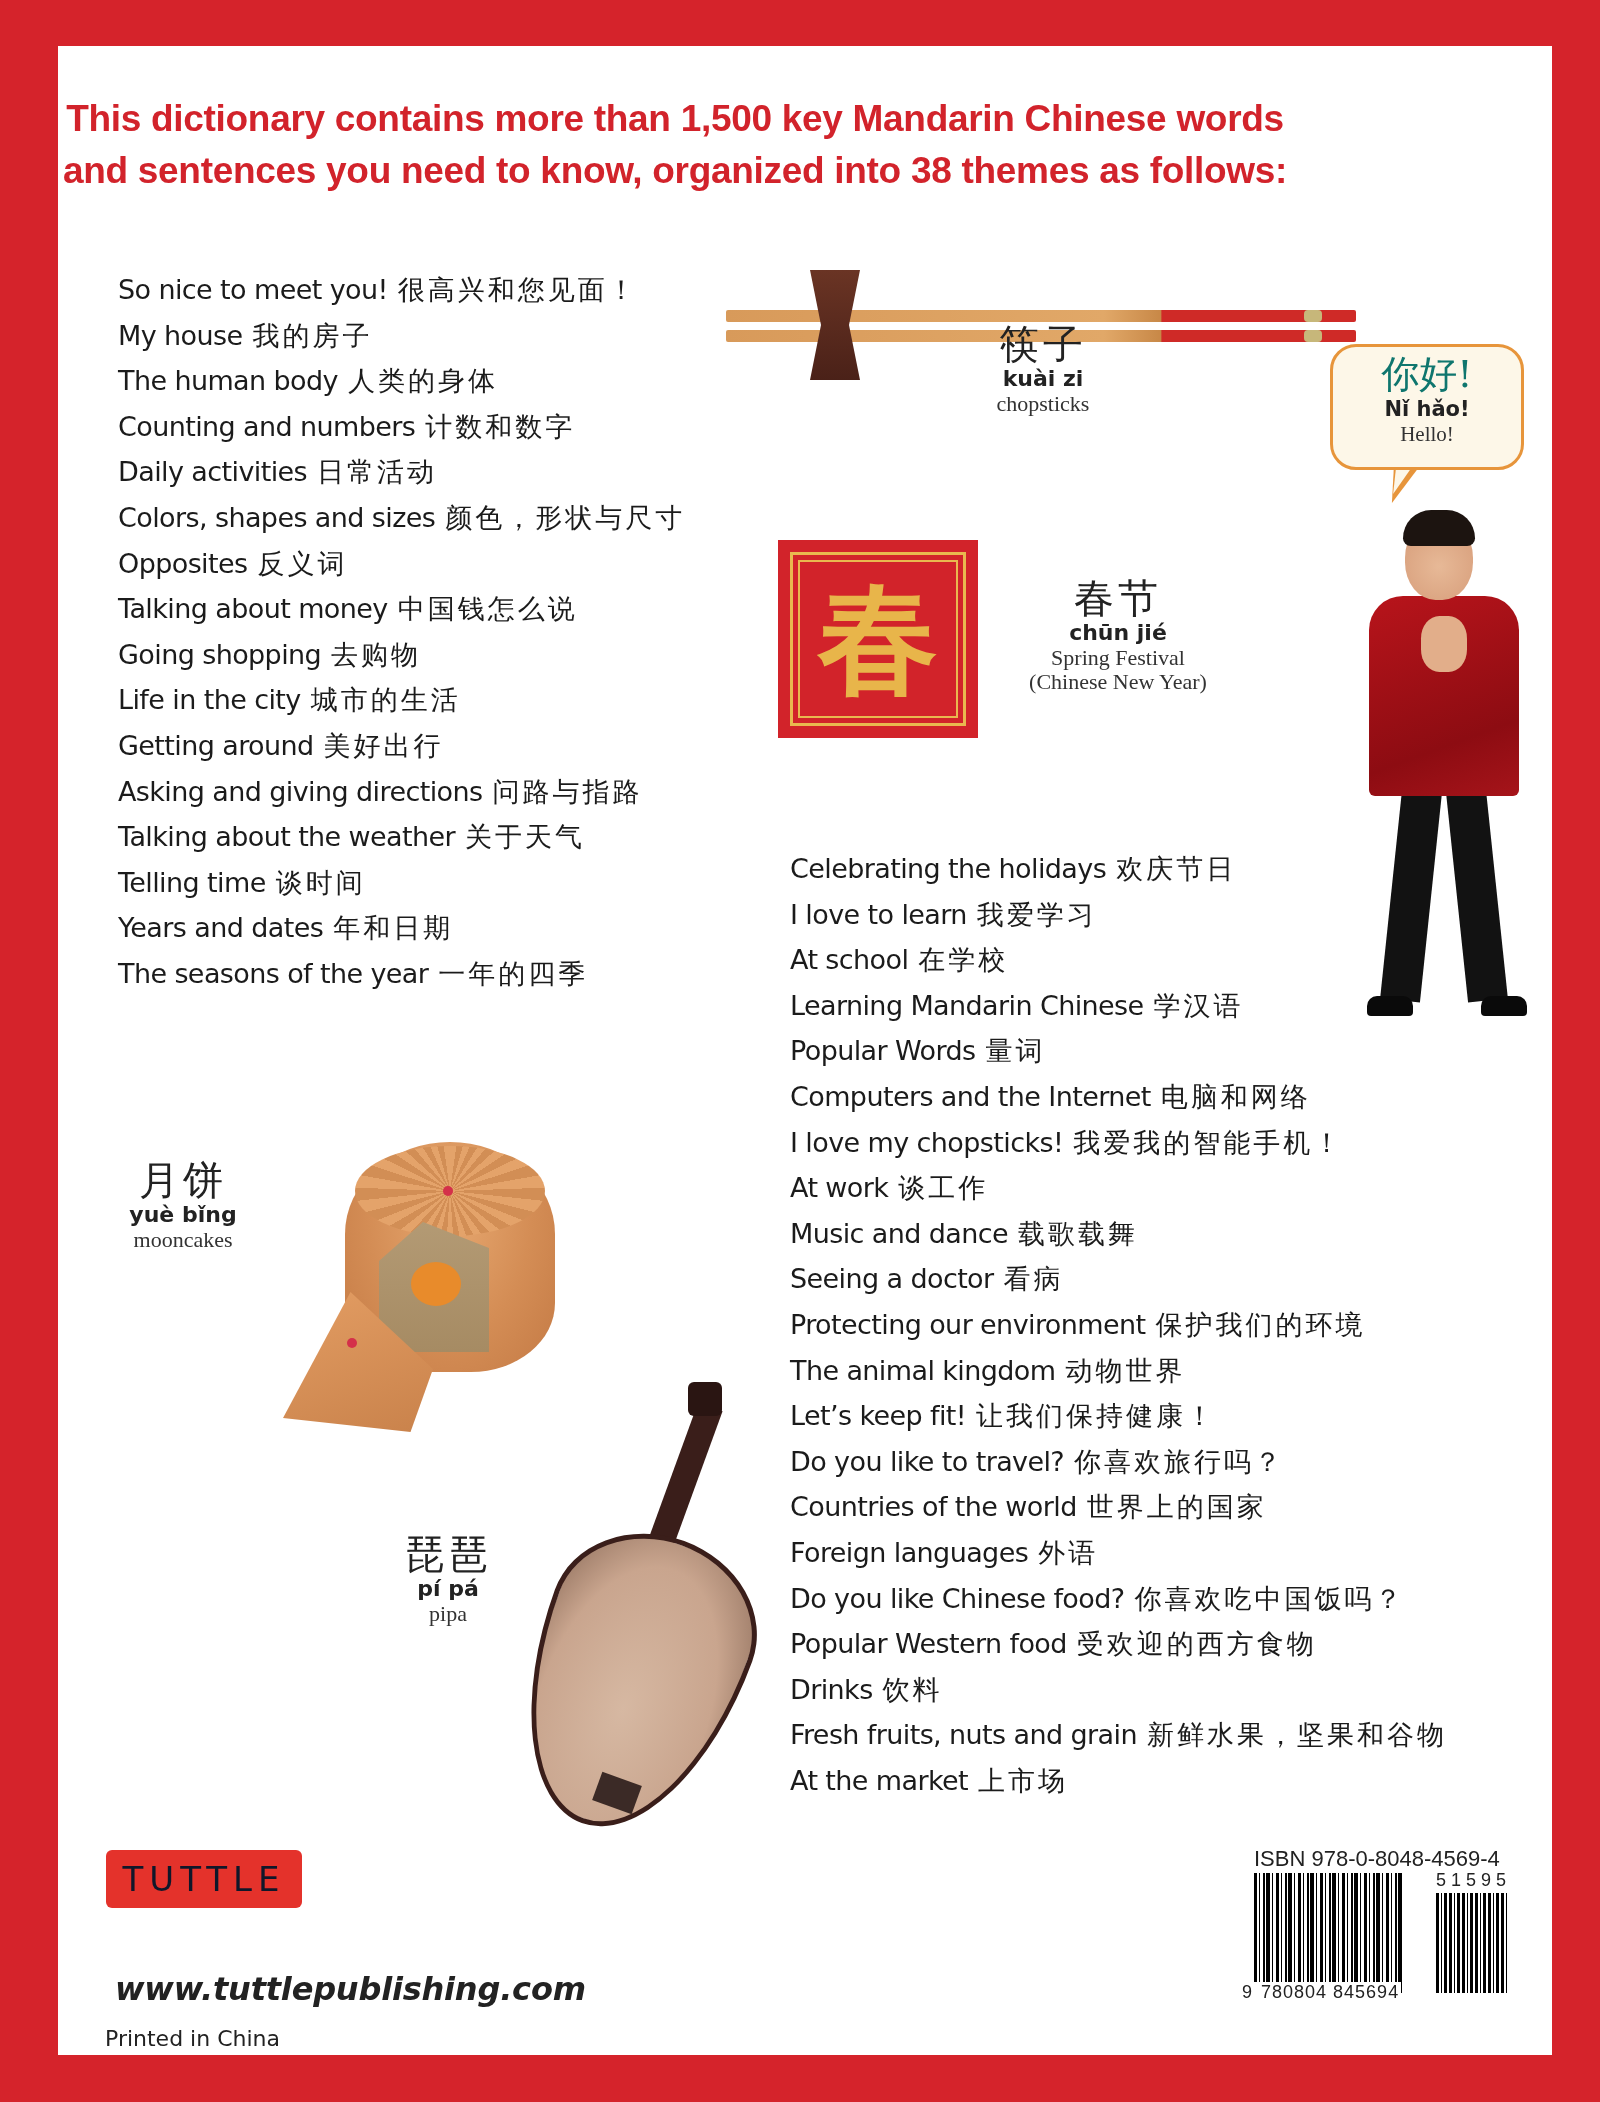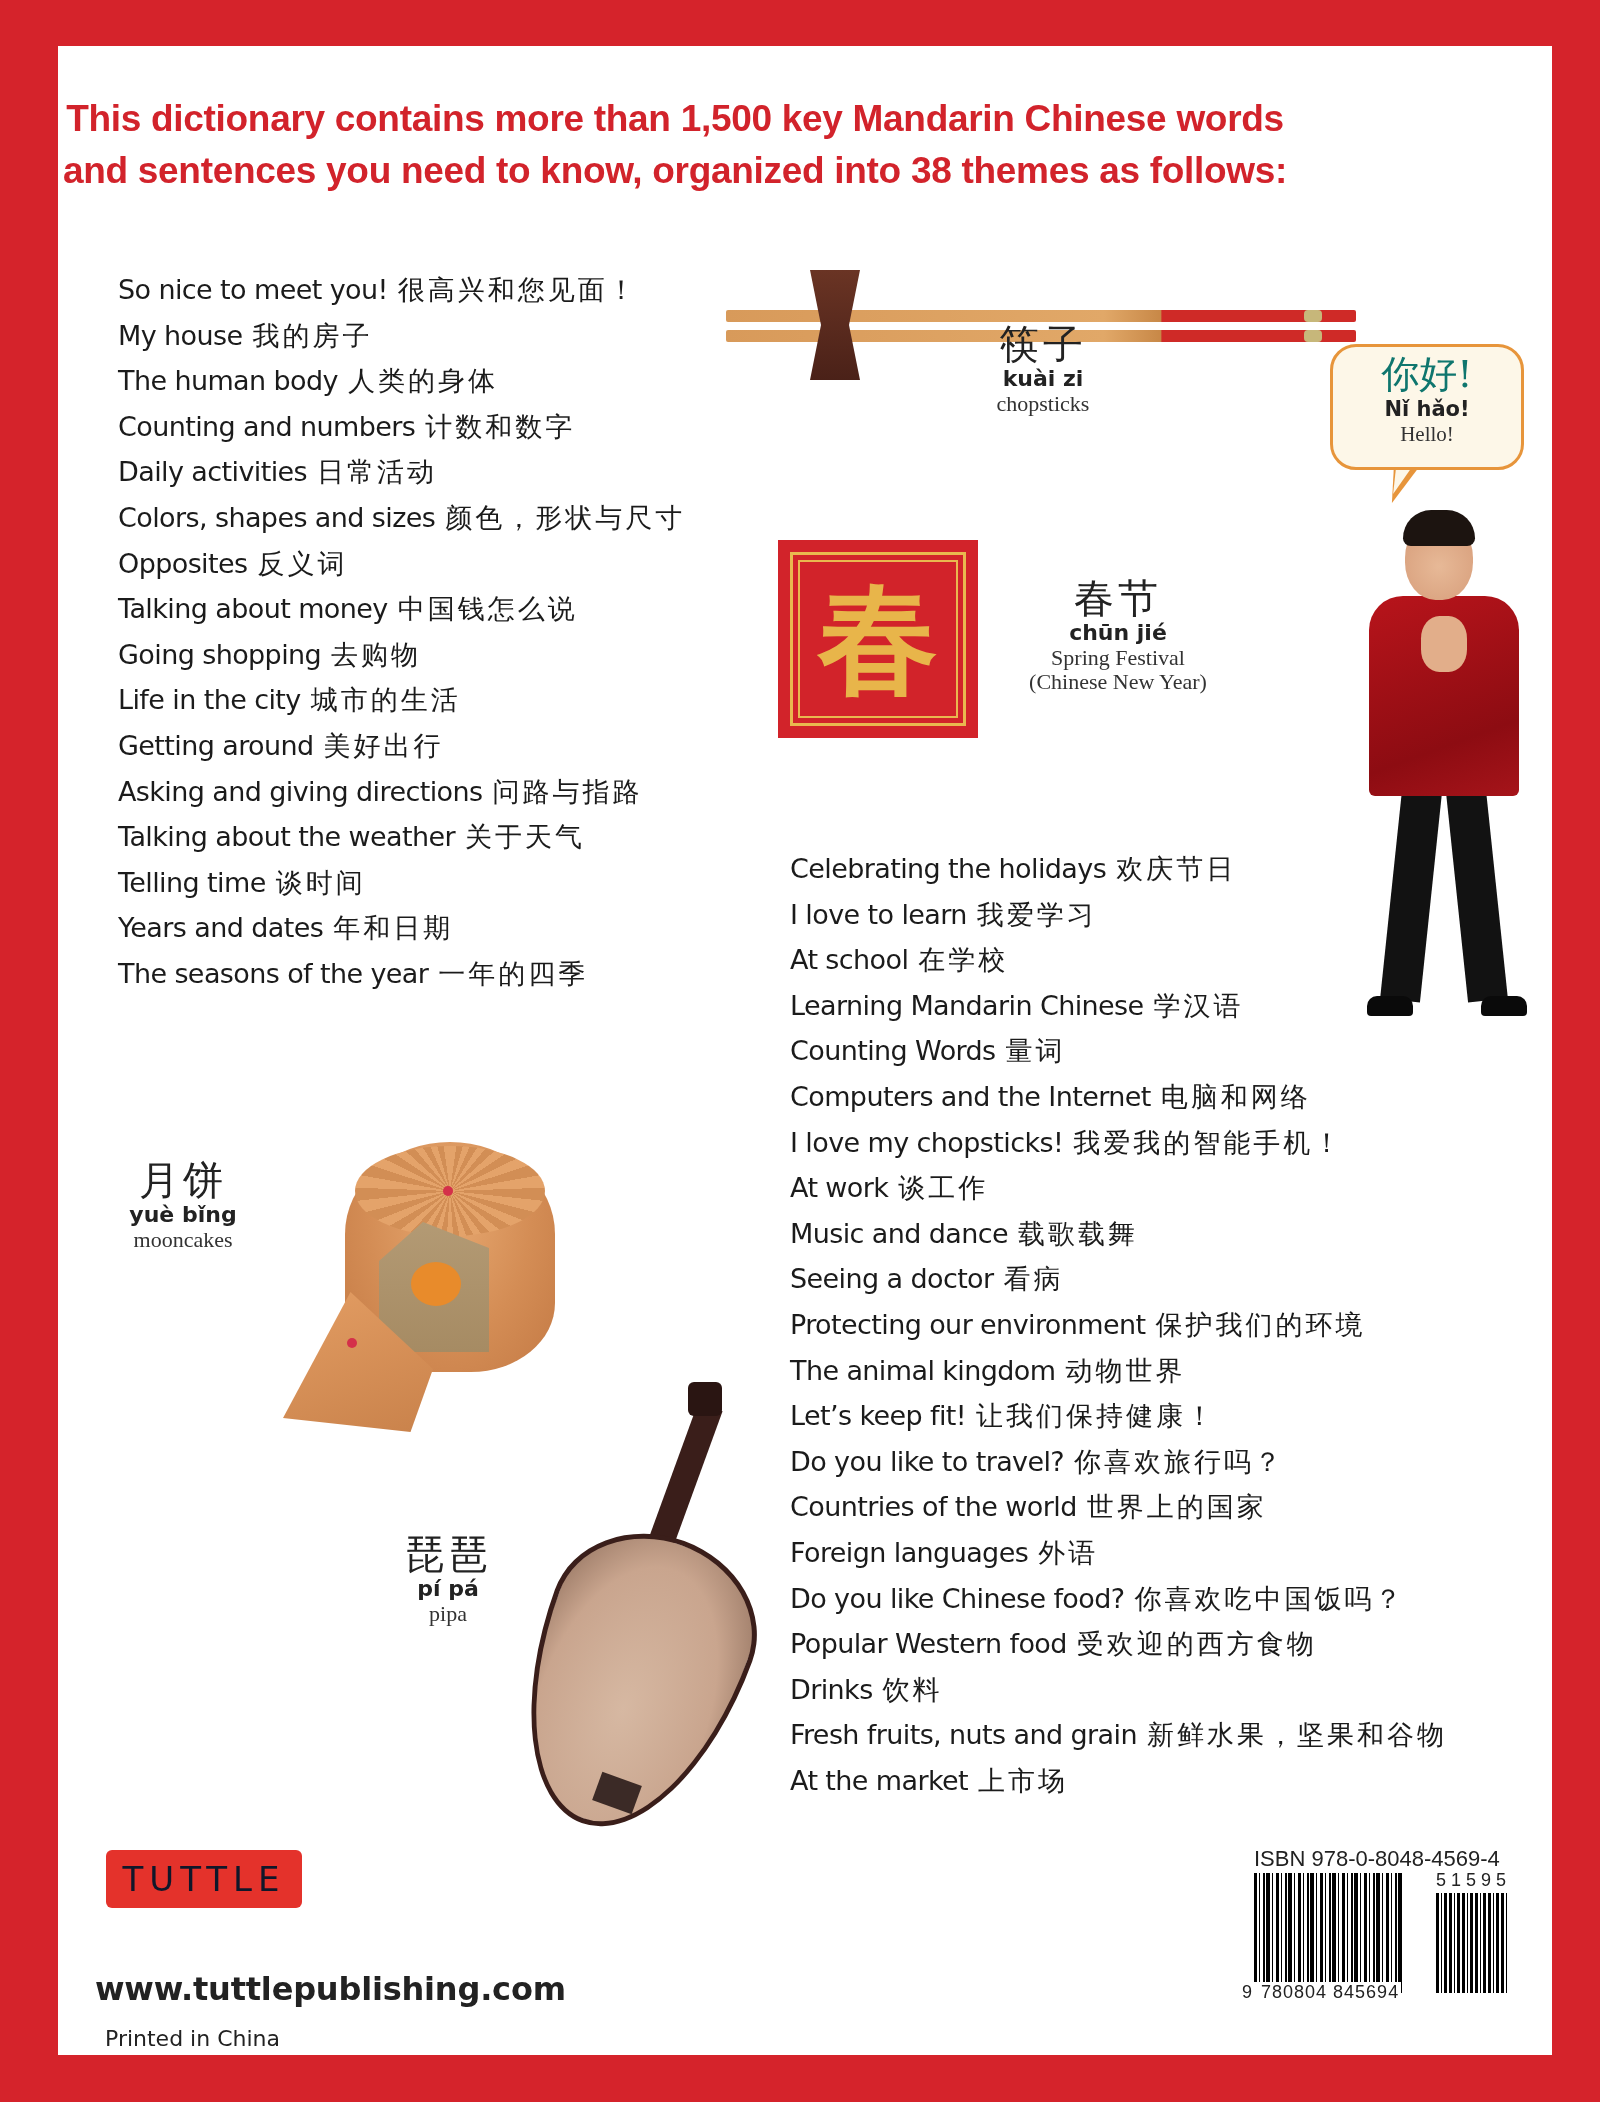--- a/index.html
+++ b/index.html
@@ -167,24 +167,25 @@
     position: absolute; left: 48px; top: 1804px;
     width: 196px; height: 58px;
     background: #e4322b;
     border-radius: 6px;
     color: #0f172a;
     font-family: "DejaVu Sans", sans-serif;
     font-size: 34px; letter-spacing: 6px;
     text-align: center; line-height: 58px;
   }
   .website {
-    position: absolute; left: 37px; top: 1924px;
+    position: absolute; left: 57px; top: 1924px;
     font-family: "DejaVu Sans", sans-serif;
     font-weight: bold; font-size: 32px; color: #222;
     letter-spacing: -0.2px;
+    font-style: italic;
   }
   .printed {
     position: absolute; left: 47px; top: 1980px;
     font-family: "DejaVu Sans", sans-serif;
     font-size: 22px; color: #222;
   }
   .isbn-block { position: absolute; left: 1182px; top: 1800px; width: 270px; height: 165px; }
   .isbn-text { position: absolute; left: 14px; top: 0; font-family: "Liberation Sans", sans-serif; font-size: 22px; color: #222; }
   .addon-num { position: absolute; left: 196px; top: 24px; font-family: "Liberation Sans", sans-serif; font-size: 18px; letter-spacing: 5px; color: #222; }
   .barcode-main { position: absolute; left: 14px; top: 27px; width: 150px; height: 120px;
@@ -225,21 +226,21 @@
     <li><span class="en">Telling time</span><span class="zh">谈时间</span></li>
     <li><span class="en">Years and dates</span><span class="zh">年和日期</span></li>
     <li><span class="en">The seasons of the year</span><span class="zh">一年的四季</span></li>
   </ul>
 
   <ul class="theme-list" id="list-right">
     <li><span class="en">Celebrating the holidays</span><span class="zh">欢庆节日</span></li>
     <li><span class="en">I love to learn</span><span class="zh">我爱学习</span></li>
     <li><span class="en">At school</span><span class="zh">在学校</span></li>
     <li><span class="en">Learning Mandarin Chinese</span><span class="zh">学汉语</span></li>
-    <li><span class="en">Counting Words</span><span class="zh">量词</span></li>
+    <li><span class="en">Popular Words</span><span class="zh">量词</span></li>
     <li><span class="en">Computers and the Internet</span><span class="zh">电脑和网络</span></li>
     <li><span class="en">I love my chopsticks!</span><span class="zh">我爱我的智能手机！</span></li>
     <li><span class="en">At work</span><span class="zh">谈工作</span></li>
     <li><span class="en">Music and dance</span><span class="zh">载歌载舞</span></li>
     <li><span class="en">Seeing a doctor</span><span class="zh">看病</span></li>
     <li><span class="en">Protecting our environment</span><span class="zh">保护我们的环境</span></li>
     <li><span class="en">The animal kingdom</span><span class="zh">动物世界</span></li>
     <li><span class="en">Let’s keep fit!</span><span class="zh">让我们保持健康！</span></li>
     <li><span class="en">Do you like to travel?</span><span class="zh">你喜欢旅行吗？</span></li>
     <li><span class="en">Countries of the world</span><span class="zh">世界上的国家</span></li>

